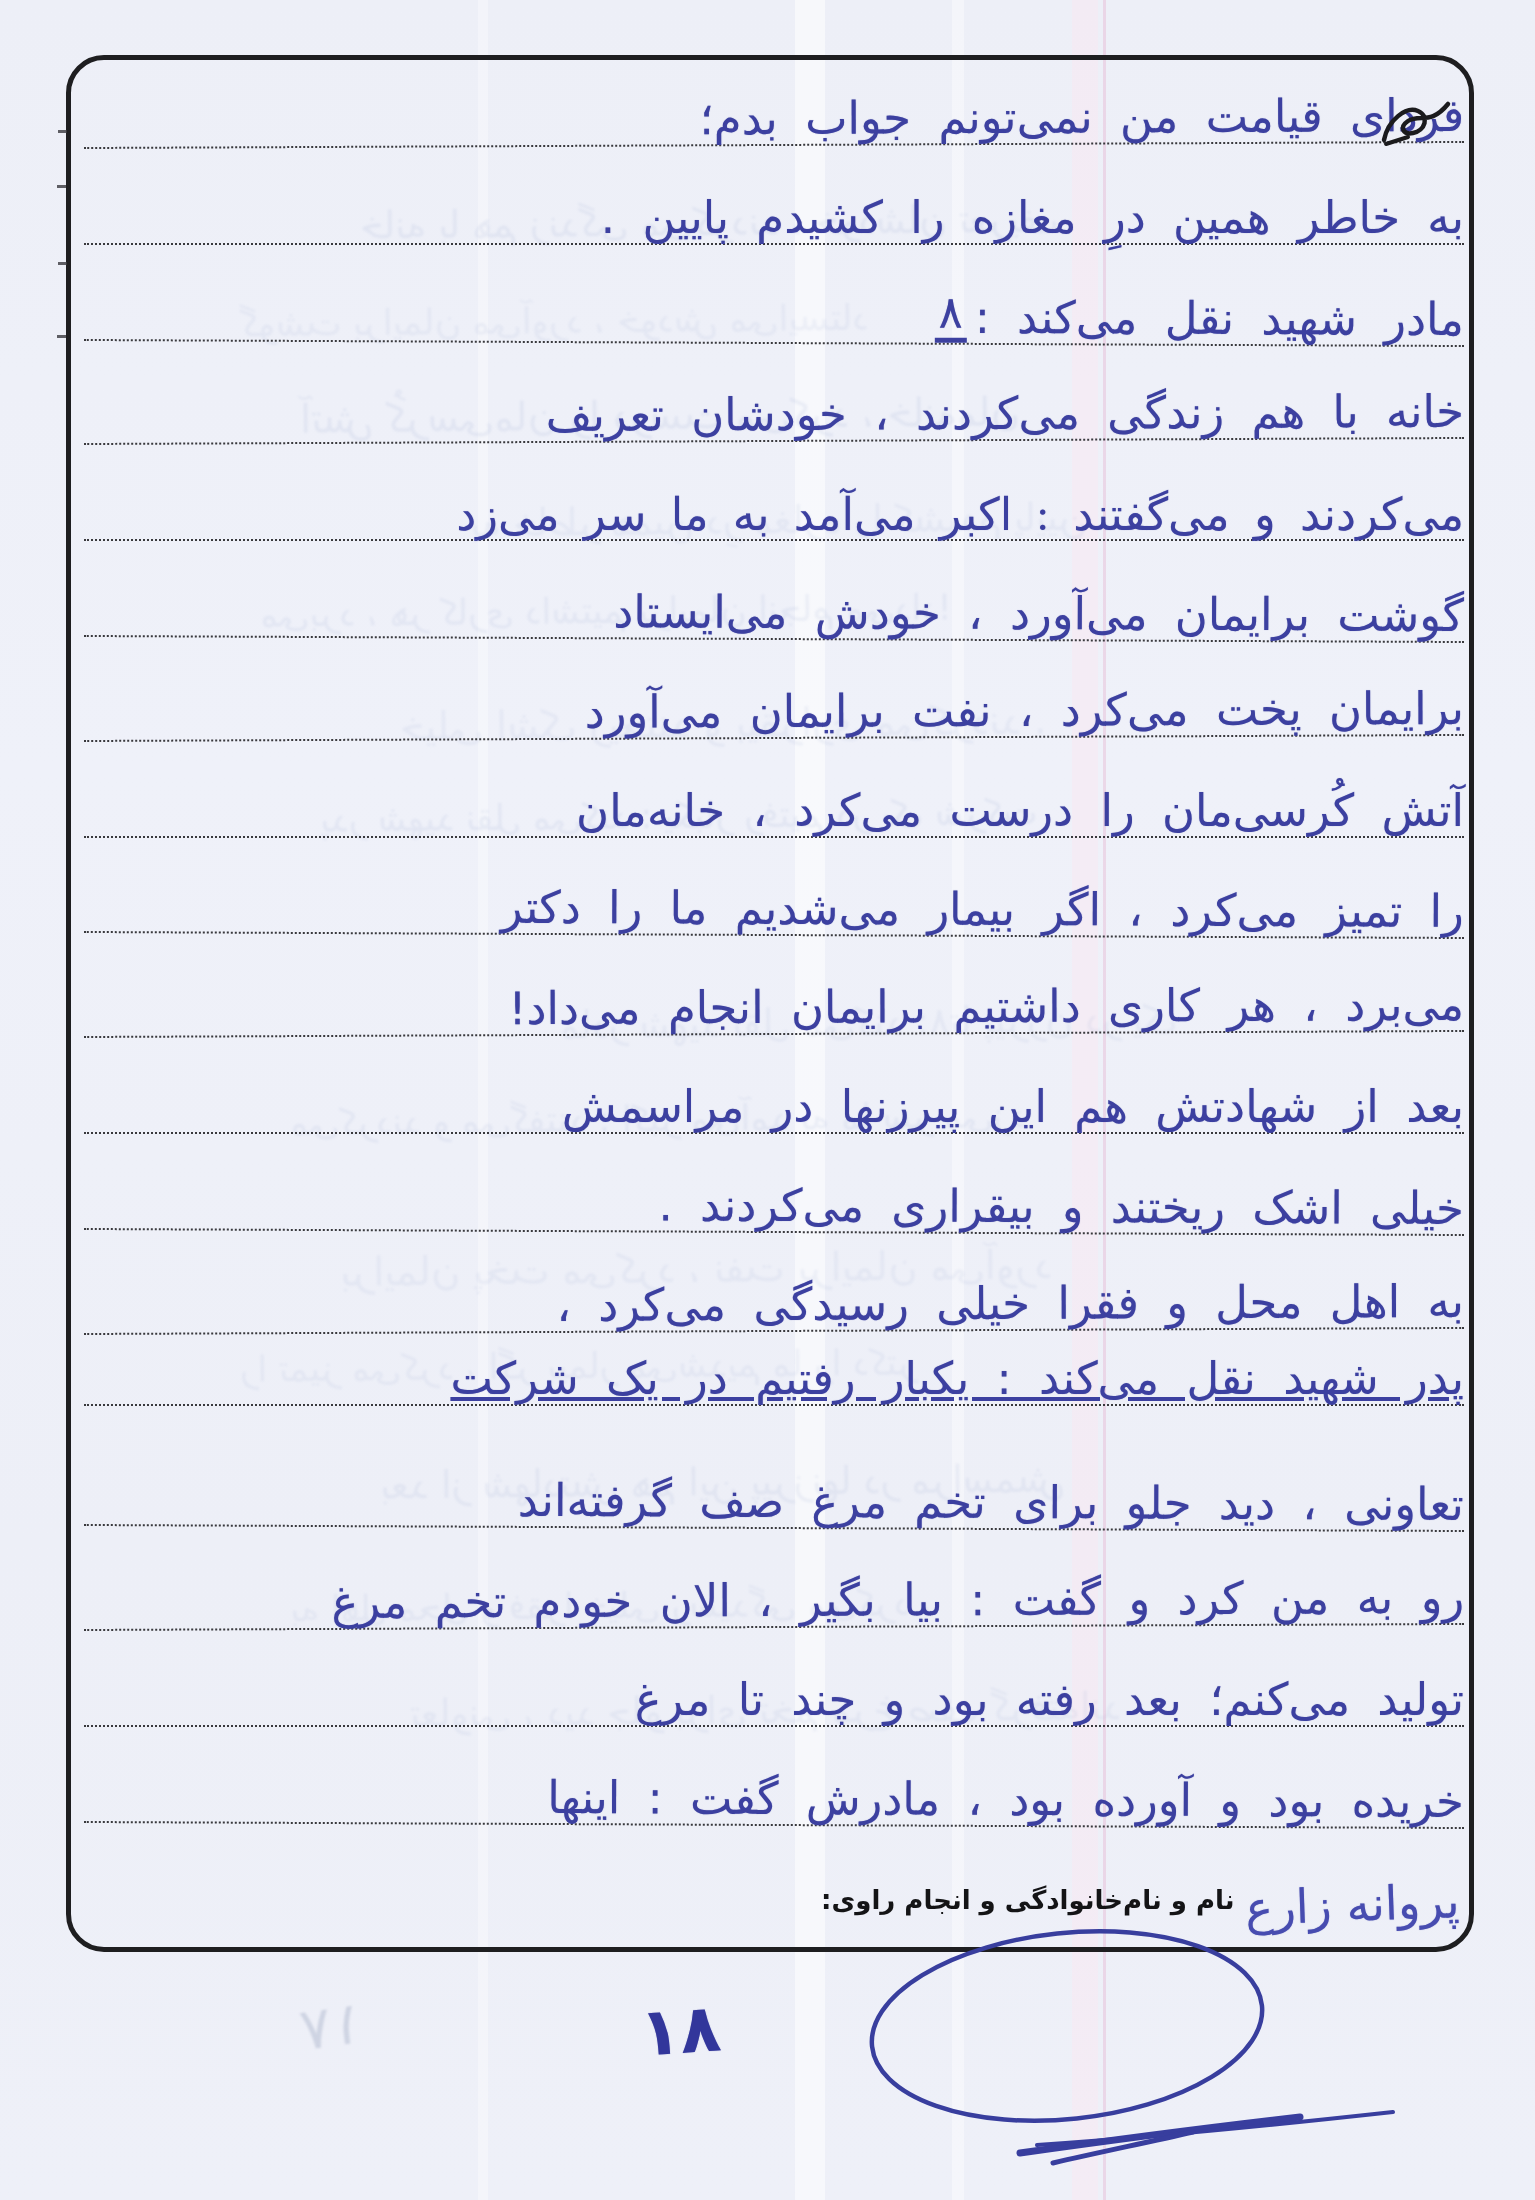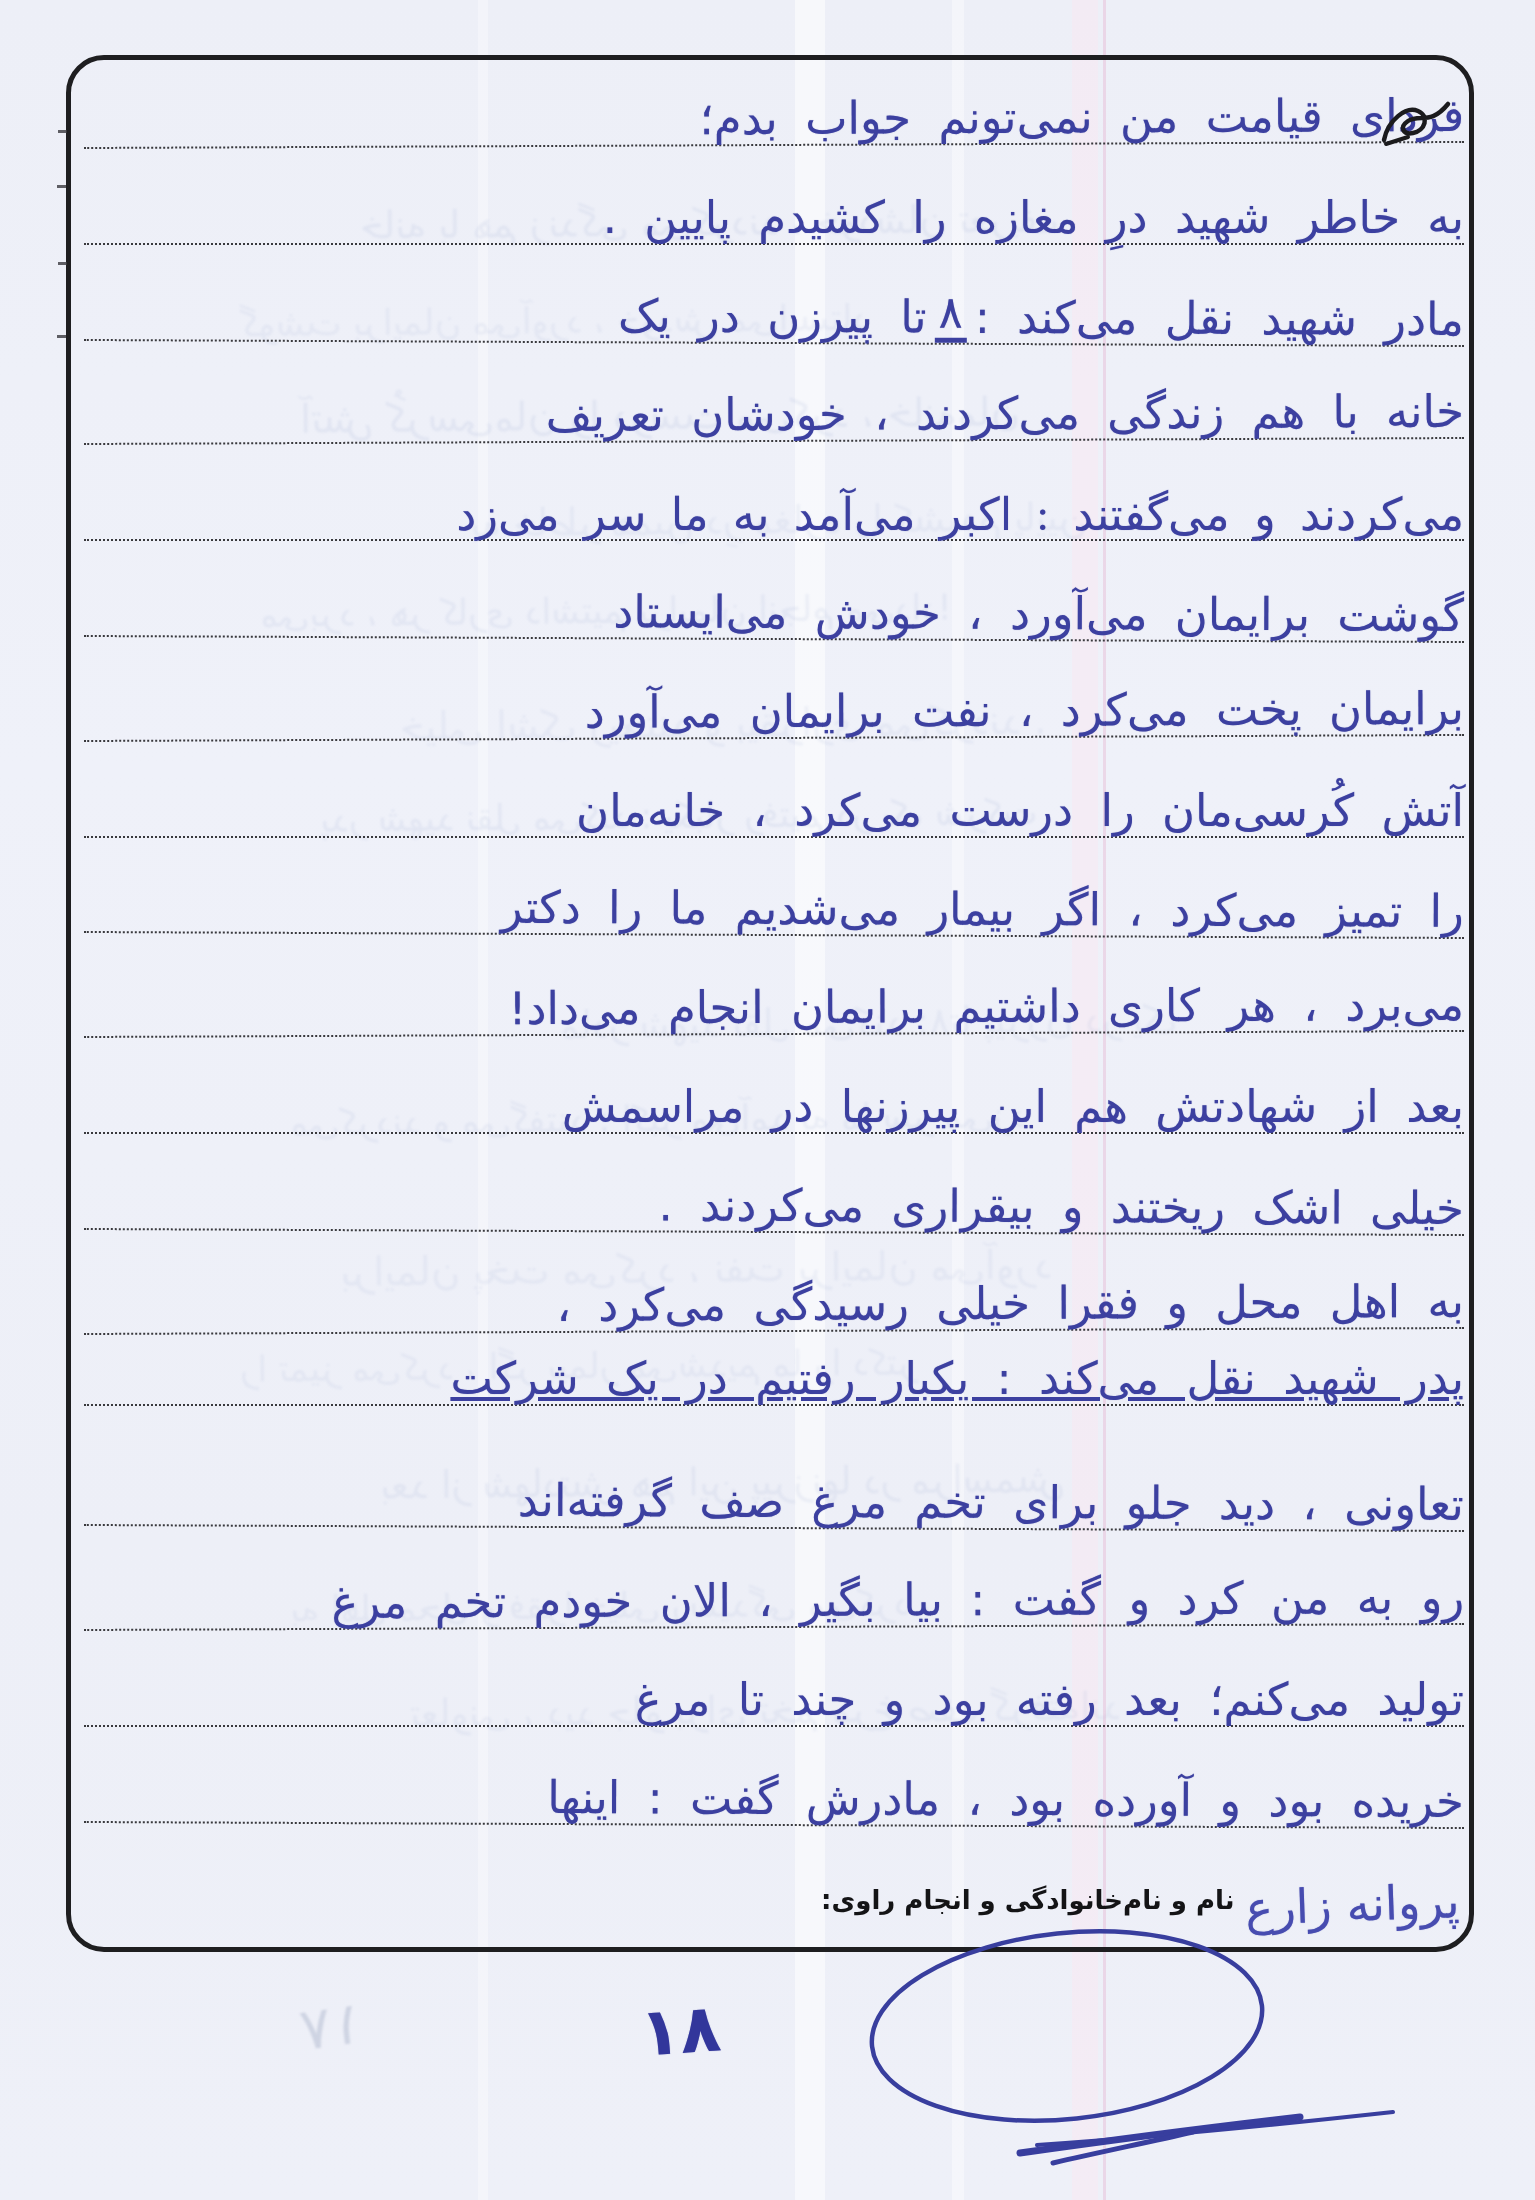--- a/index.html
+++ b/index.html
@@ -86,25 +86,24 @@
     </div>
 
   <div id="page-frame"></div>
   <div class="binding-mark" style="left:58px;top:130px;"></div>
   <div class="binding-mark" style="left:57px;top:185px;"></div>
   <div class="binding-mark" style="left:58px;top:262px;"></div>
   <div class="binding-mark" style="left:57px;top:335px;"></div>
 
   <div id="lines-wrap">
       <div class="hand-line" dir="rtl" style="top: 52px; transform: rotate(-0.25deg);">فردای قیامت من نمی‌تونم جواب بدم؛</div>
-      <div class="hand-line" dir="rtl" style="top: 150.8px; transform: rotate(0deg);">به خاطر شهید درِ مغازه را کشیدم پایین .</div>
+      <div class="hand-line" dir="rtl" style="top: 150.8px; transform: rotate(0deg);">به خاطر همین درِ مغازه را کشیدم پایین .</div>
       <div class="hand-line" dir="rtl" style="top: 249.6px; transform: rotate(0.25deg);">
         <span>مادر شهید نقل می‌کند :</span>
         <span class="undernum">٨</span>
-        <span>تا پیرزن در یک</span>
       </div>
       <div class="hand-line" dir="rtl" style="top: 348.4px; transform: rotate(-0.25deg);">خانه با هم زندگی می‌کردند ، خودشان تعریف</div>
       <div class="hand-line" dir="rtl" style="top: 447.2px; transform: rotate(0deg); font-family: Liberation Serif, serif;">می‌کردند و می‌گفتند : اکبر می‌آمد به ما سر می‌زد</div>
       <div class="hand-line" dir="rtl" style="top: 546px; transform: rotate(0.25deg);">گوشت برایمان می‌آورد ، خودش می‌ایستاد</div>
       <div class="hand-line" dir="rtl" style="top: 644.8px; transform: rotate(-0.25deg);">برایمان پخت می‌کرد ، نفت برایمان می‌آورد</div>
       <div class="hand-line" dir="rtl" style="top: 743.6px; transform: rotate(0deg);">آتش کُرسی‌مان را درست می‌کرد ، خانه‌مان</div>
       <div class="hand-line" dir="rtl" style="top: 842.4px; transform: rotate(0.25deg);">را تمیز می‌کرد ، اگر بیمار می‌شدیم ما را دکتر</div>
       <div class="hand-line" dir="rtl" style="top: 941.2px; transform: rotate(-0.25deg);">می‌برد ، هر کاری داشتیم برایمان انجام می‌داد!</div>
       <div class="hand-line" dir="rtl" style="top: 1040px; transform: rotate(0deg);">بعد از شهادتش هم این پیرزنها در مراسمش</div>
       <div class="hand-line" dir="rtl" style="top: 1138.8px; transform: rotate(0.25deg);">خیلی اشک ریختند و بیقراری می‌کردند .</div>

